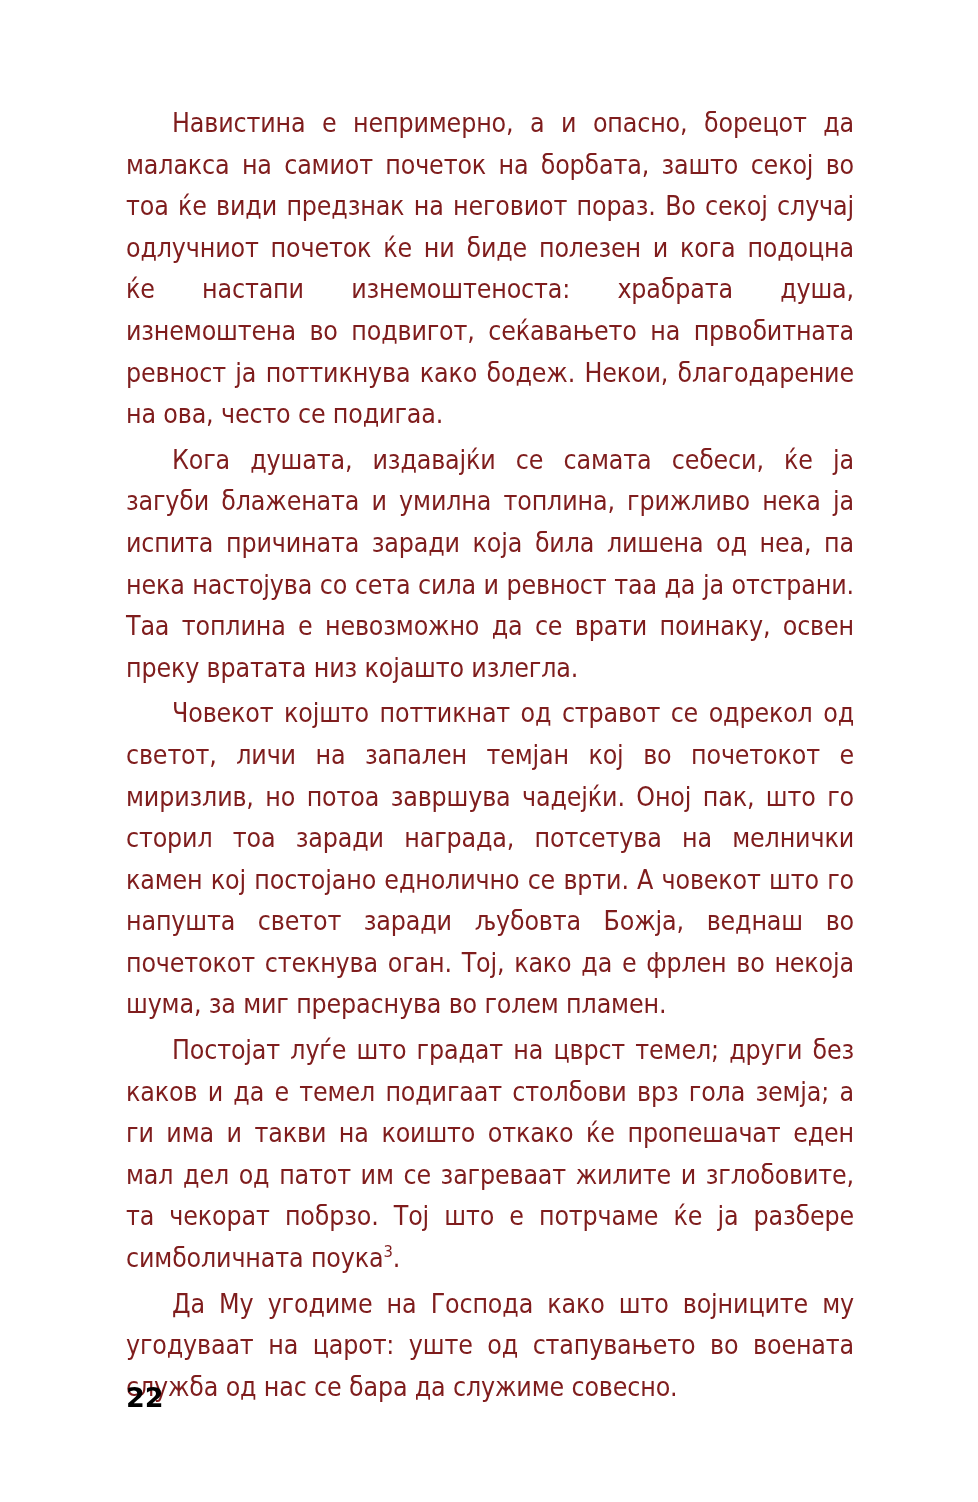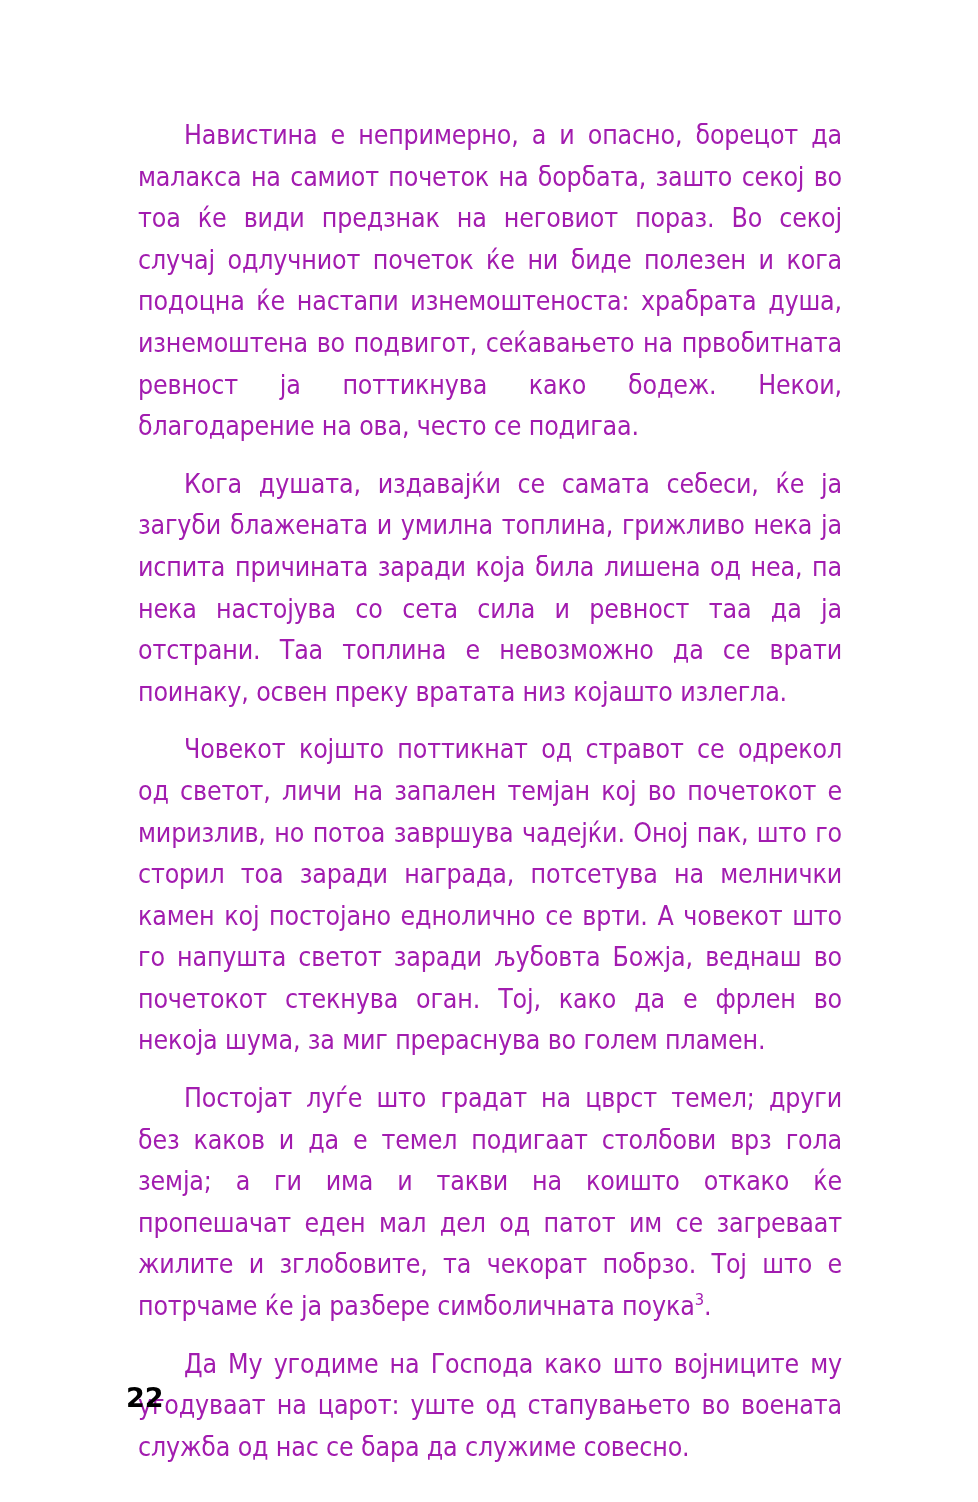--- a/index.html
+++ b/index.html
@@ -19,29 +19,29 @@
   }
 
   .text-column {
     position: absolute;
     left: 122px;
     top: 98px;
     width: 736px;
   }
 
   .para {
-    margin: 16px;
+    margin: 4px;
     padding: 0;
     text-indent: 46px;
     text-align: justify;
     text-justify: inter-word;
     font-family: "DejaVu Sans", "Liberation Sans", sans-serif;
     font-size: 26.5px;
     line-height: 41.6px;
-    color: #a21caf;
+    color: #7f1d1d;
     letter-spacing: -0.15px;
     word-spacing: 0px;
     -webkit-font-smoothing: antialiased;
     font-stretch: semi-condensed;
     transform-origin: left top;
   }
 
   
   .para:last-of-type {
     margin-bottom: 0;

